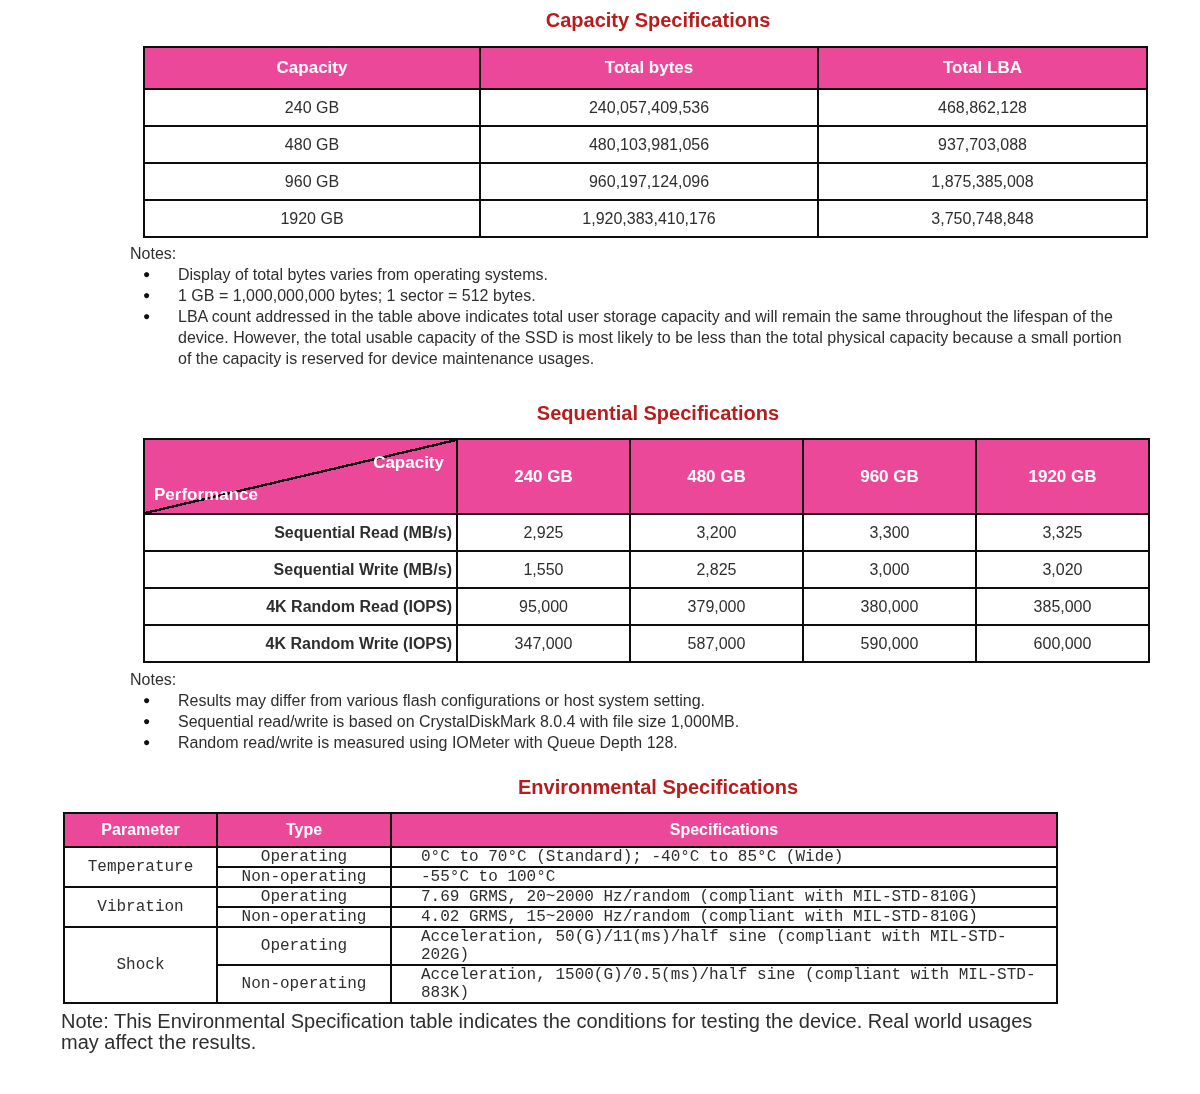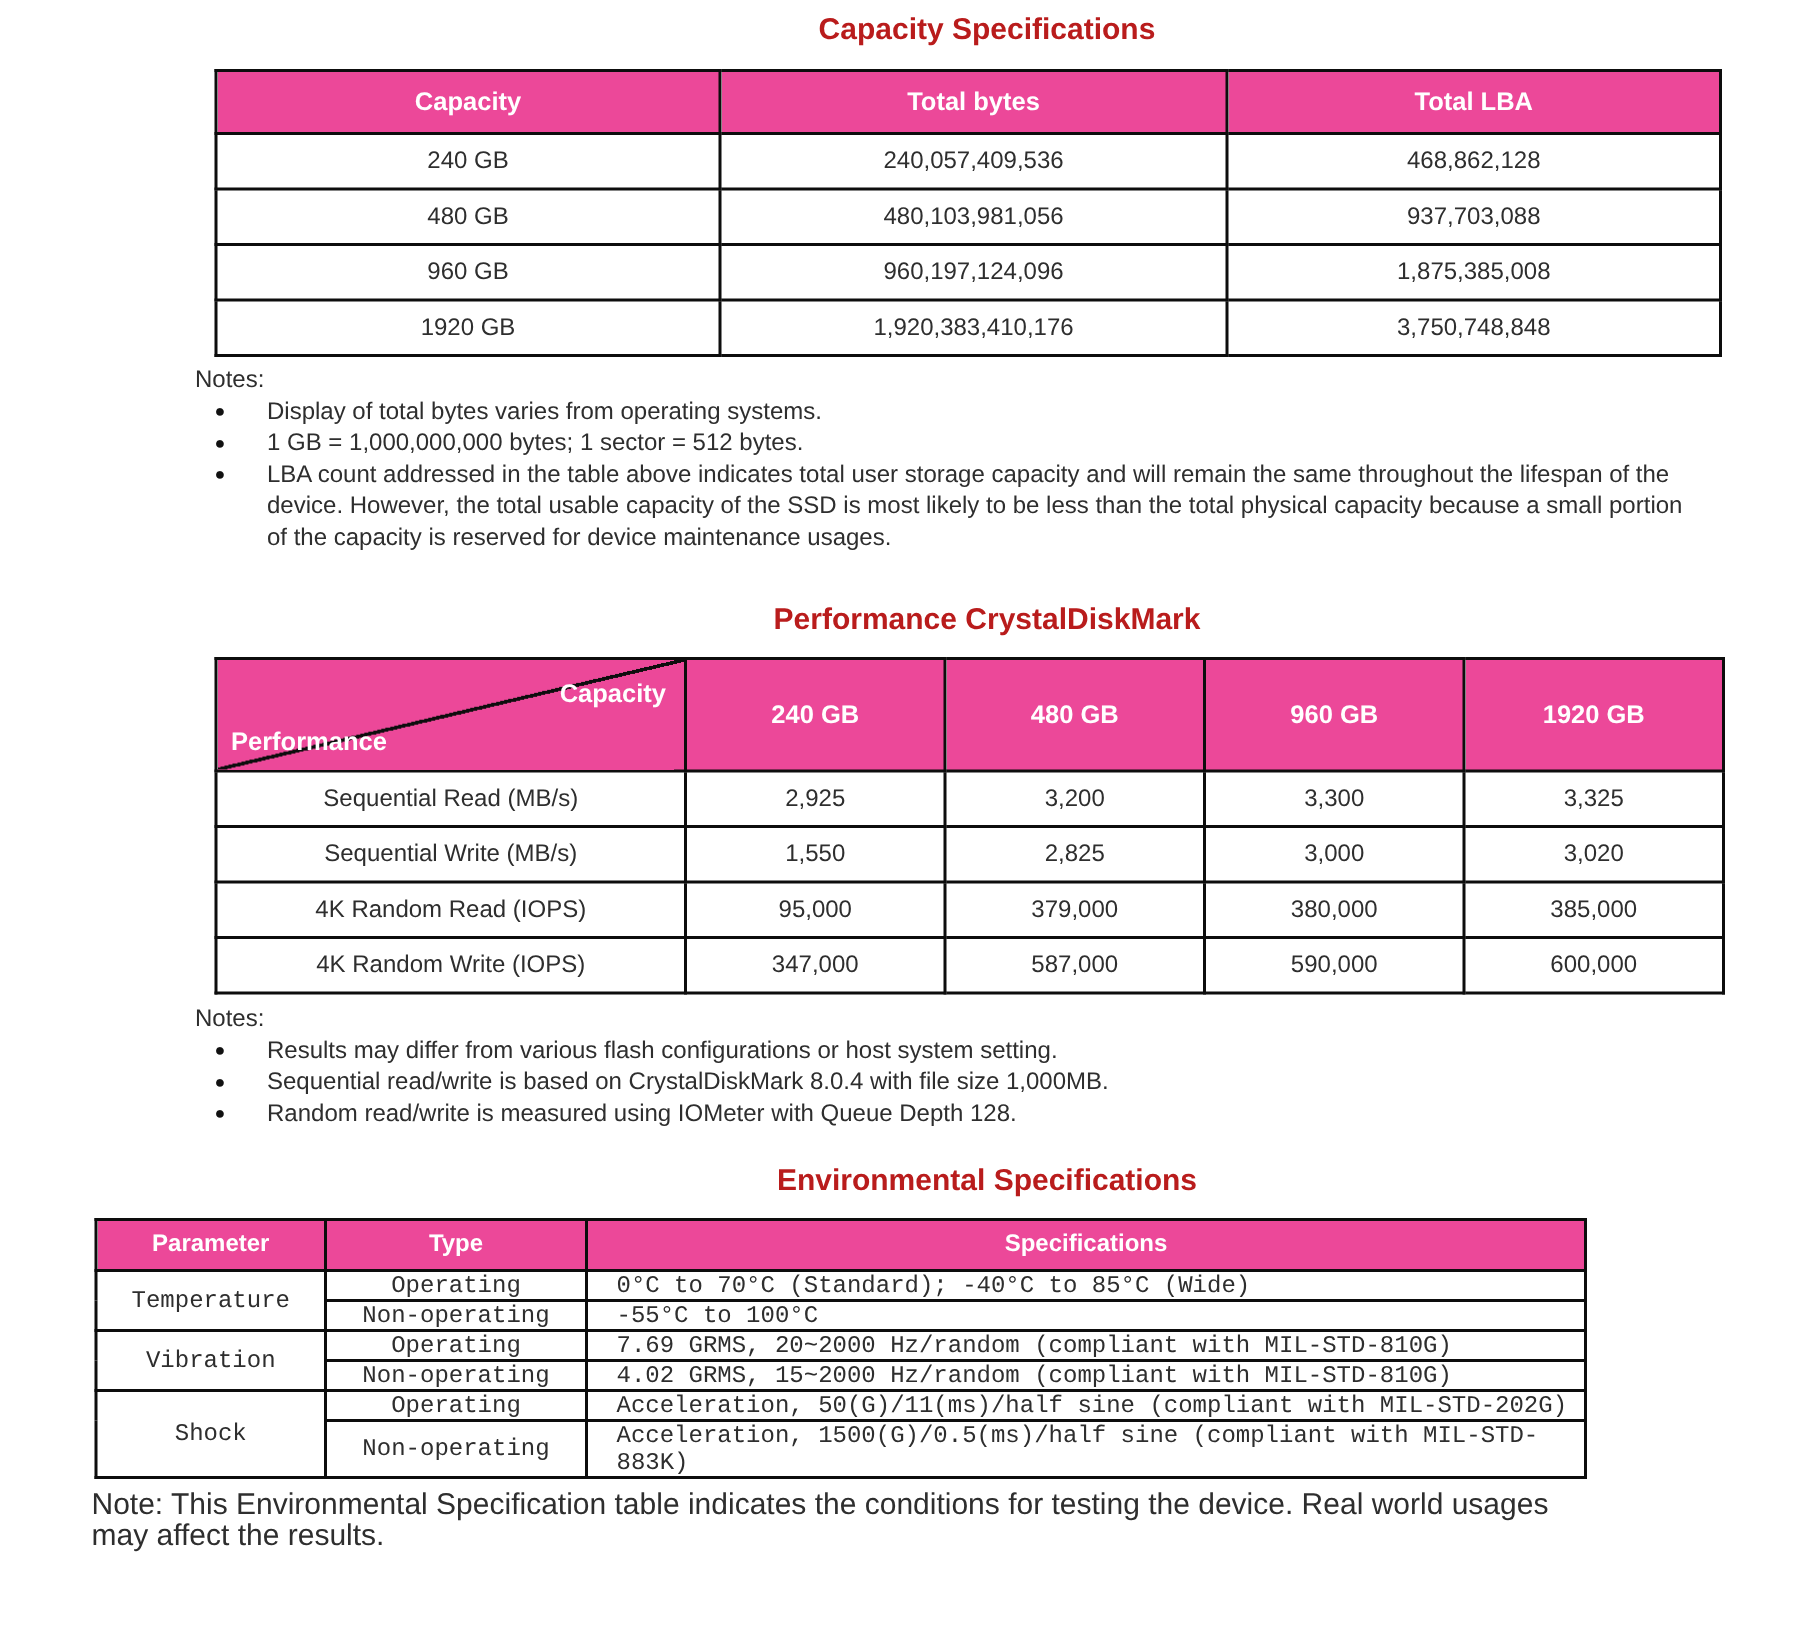--- a/index.html
+++ b/index.html
@@ -55,38 +55,38 @@
     padding-left: 13px;
     font-size: 12px; line-height: 21px;
     color: #111111;
   }
   .note-text { flex: 1; }
 
   
   .perf-table { margin: 13px 0 0 143px; width: 1005px; }
   .perf-table thead th { height: 75px; }
   .perf-table tbody td { height: 37px; }
-  .perf-table tbody td.row-label { font-weight: normal; }
+  .perf-table tbody td.row-label { font-weight: bold; text-align: right; }
   .diag-cell {
     position: relative;
     padding: 0;
     background-image: linear-gradient(to bottom right,
       rgba(0,0,0,0) calc(50% - 1.2px),
       #0d0d0d calc(50% - 1.2px),
       #0d0d0d calc(50% + 1.2px),
       rgba(0,0,0,0) calc(50% + 1.2px));
   }
   .diag-top { position: absolute; top: 13px; right: 12px; }
   .diag-bottom { position: absolute; bottom: 8px; left: 9px; }
 
   
   .env-table { margin: 13px 0 0 63px; width: 993px; }
   .env-table thead th { height: 34px; font-size: 16px; }
   .env-table tbody td { height: 19px; font-family: Liberation Mono, monospace; }
-  .env-table td.spec-cell { text-align: left; padding-left: 19px; }
+  .env-table td.spec-cell { text-align: left; padding-left: 29px; }
 
   .env-note { margin: 7px 0 0 61px; width: 1008px; font-size: 20px; line-height: 21px; }
 </style>
 </head>
 <body>
 
 <div class="sec-title t1">Capacity Specifications</div>
 
 <table class="cap-table">
   <thead>
@@ -129,21 +129,21 @@
   <div class="note-item">
     <span class="bullet">●</span>
     <span class="note-text">1 GB = 1,000,000,000 bytes; 1 sector = 512 bytes.</span>
   </div>
   <div class="note-item">
     <span class="bullet">●</span>
     <span class="note-text">LBA count addressed in the table above indicates total user storage capacity and will remain the same throughout the lifespan of the device. However, the total usable capacity of the SSD is most likely to be less than the total physical capacity because a small portion of the capacity is reserved for device maintenance usages.</span>
   </div>
 </div>
 
-<div class="sec-title t2">Performance CrystalDiskMark</div>
+<div class="sec-title t2">Sequential Specifications</div>
 
 <table class="perf-table">
   <thead>
     <tr>
       <th class="diag-cell" style="width:313px">
         <span class="diag-top">Capacity</span>
         <span class="diag-bottom">Performance</span>
       </th>
       <th style="width:173px">240 GB</th>
       <th style="width:173px">480 GB</th>

